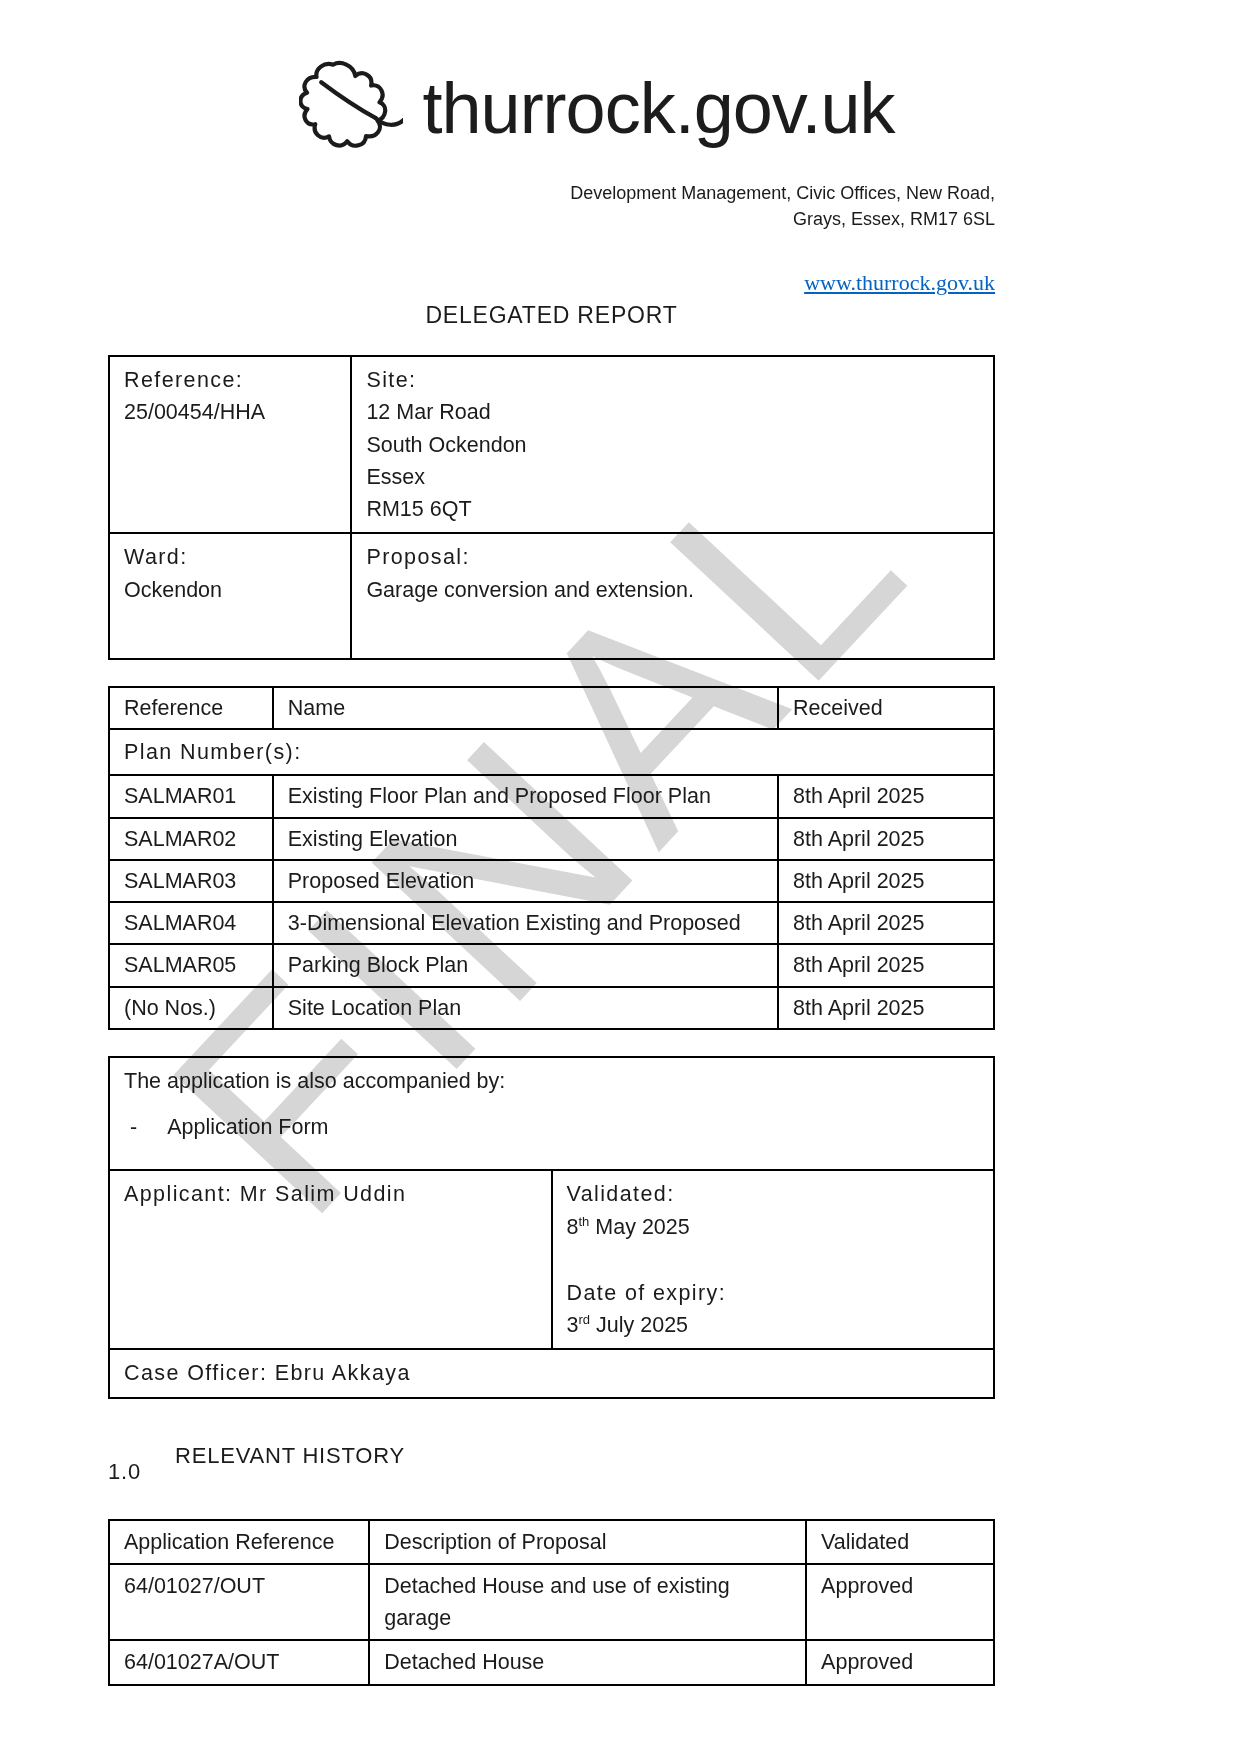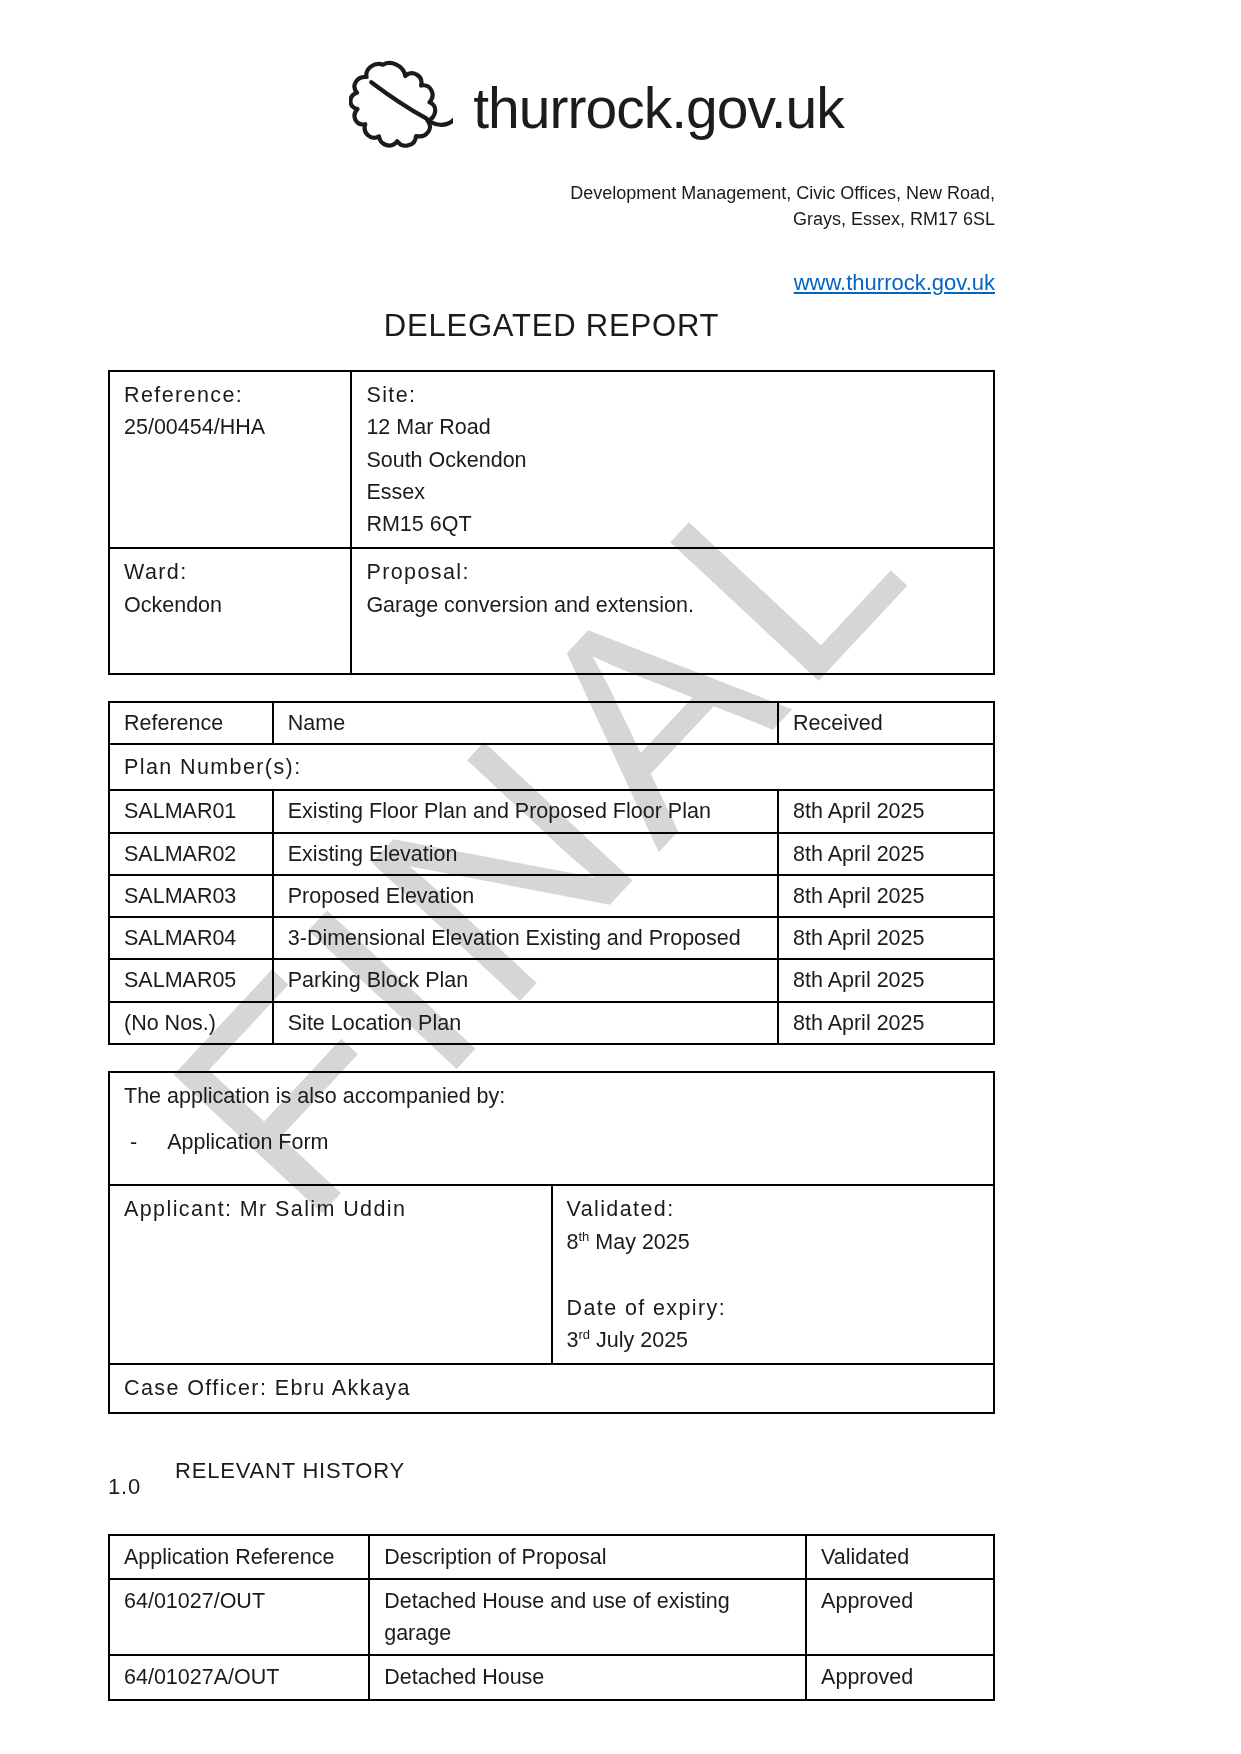--- a/index.html
+++ b/index.html
@@ -27,29 +27,29 @@
     position: relative;
     z-index: 1;
     padding: 52px 246px 0 108px; 
   }
   
   .logo-row {
     display: flex; align-items: center; justify-content: center;
     gap: 20px; margin-left: 90px;
   }
   .logo-text {
-    font-size: 57px; font-weight: 500; color: #1c1c1c; letter-spacing: -1px;
+    font-size: 72px; font-weight: 500; color: #1c1c1c; letter-spacing: -1px;
   }
   .dept-address {
     text-align: right; font-size: 18px; line-height: 1.45; margin-top: 16px;
   }
-  .website-row { text-align: right; margin-top: 38px; font-size: 22px; }
+  .website-row { text-align: right; margin-top: 38px; font-size: 22px; font-family: Liberation Serif, serif; }
   .website-row a { color: #0563c1; text-decoration: underline; }
   .report-title {
-    text-align: center; font-size: 31px; margin-top: 12px; letter-spacing: 0.8px;
+    text-align: center; font-size: 23px; margin-top: 6px; letter-spacing: 0.8px;
   }
   
   table {
     width: 100%; border-collapse: collapse; background: transparent;
     font-size: 21.5px; table-layout: fixed; padding-left: 44px;
   }
   td {
     border: 2px solid #000; padding: 7px 14px; vertical-align: top;
     line-height: 1.5; word-wrap: break-word;
   }

